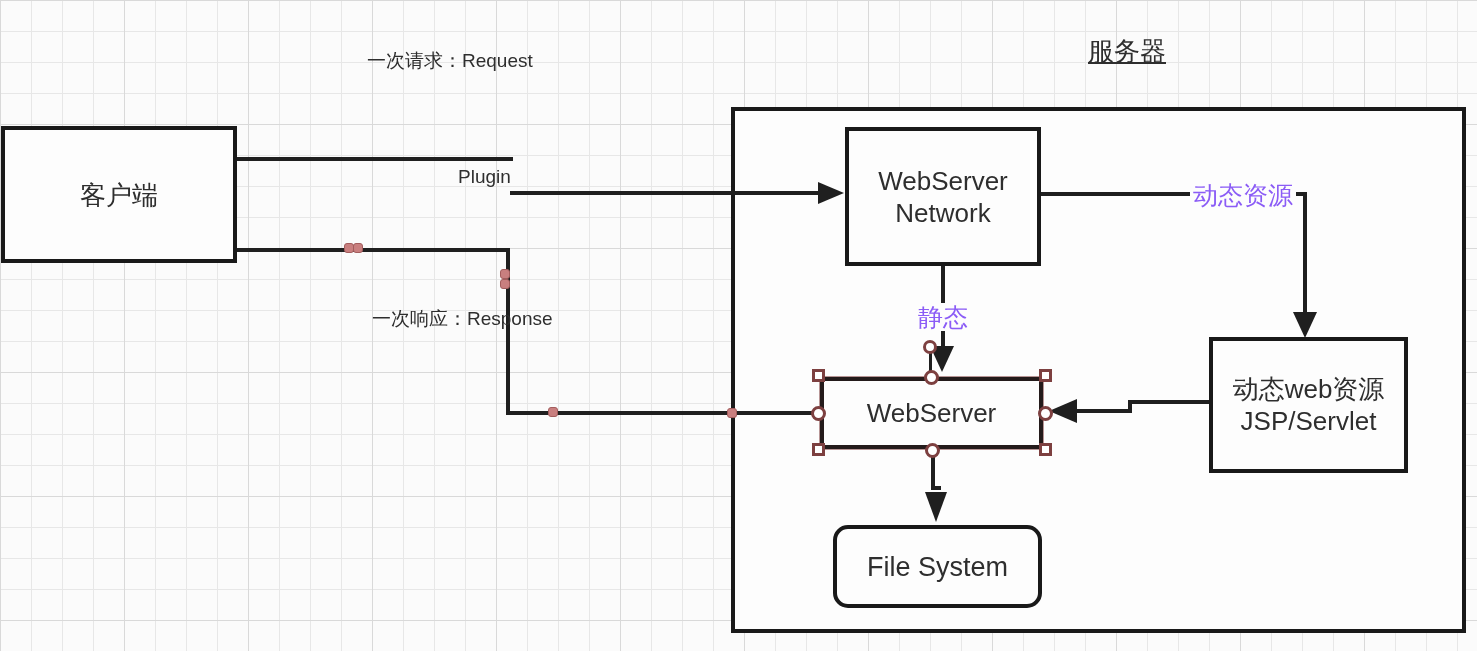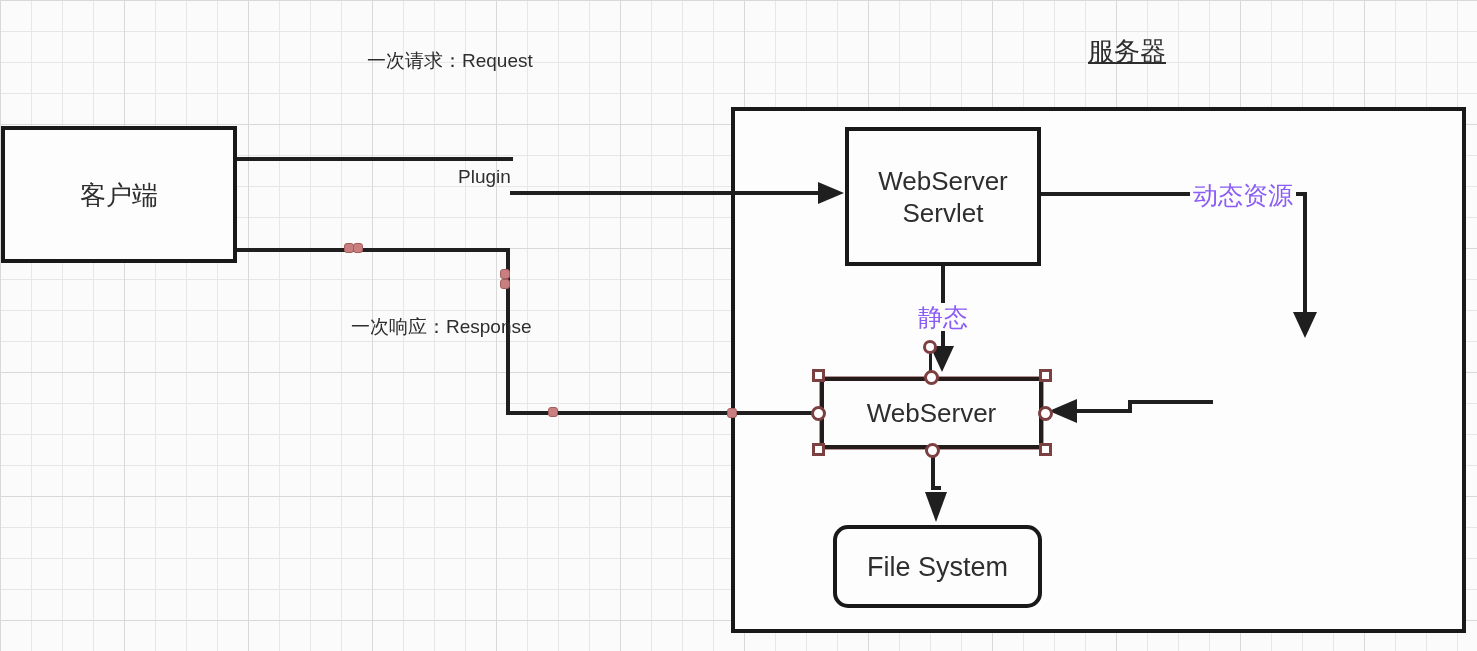--- a/index.html
+++ b/index.html
@@ -56,21 +56,21 @@
     <div class="vline" style="left:506px;top:248px;width:4px;height:167px;"></div>
     <div class="hline" style="left:225px;top:248px;width:283px;height:4px;"></div>
     <div class="arr left" style="left:198px;top:239px;"></div>
     <div class="wp" style="left:344px;top:243px;"></div>
     <div class="wp" style="left:353px;top:243px;"></div>
     <div class="wp" style="left:500px;top:269px;"></div>
     <div class="wp" style="left:500px;top:279px;"></div>
     <div class="wp" style="left:548px;top:407px;"></div>
     <div class="wp" style="left:727px;top:408px;"></div>
   </div>
-  <div class="free-label" style="left:351px;top:304px;margin-top:8px;">一次响应：Response</div>
+  <div class="free-label" style="left:372px;top:304px;">一次响应：Response</div>
 
   <div>
     <div class="hline" style="left:1041px;top:192px;width:266px;height:4px;"></div>
     <div class="vline" style="left:1303px;top:192px;width:4px;height:122px;"></div>
     <div class="arr down" style="left:1293px;top:312px;"></div>
   </div>
   <div class="edge-label" style="left:1190px;top:181px;">动态资源</div>
 
   <div>
     <div class="vline" style="left:941px;top:266px;width:4px;height:84px;"></div>
@@ -92,23 +92,27 @@
     <div class="hline" style="left:931px;top:486px;width:10px;height:4px;"></div>
     <div class="arr down-sm" style="left:925px;top:492px;"></div>
   </div>
 
   <div class="node" style="left:1px;top:126px;width:236px;height:137px;">
     <span>客户端</span>
   </div>
 
   <div class="node" style="left:845px;top:127px;width:196px;height:139px;">
     <span>WebServer</span>
-    <span>Servlet</span>
+    <span>Network</span>
   </div>
 
+  <div class="node" style="left:1209px;top:337px;width:199px;height:136px;">
+    <span>动态web资源</span>
+    <span>JSP/Servlet</span>
+  </div>
 
   <div class="node selected" style="left:820px;top:377px;width:223px;height:72px;">
     <span>WebServer</span>
   </div>
 
   <div class="node" style="left:833px;top:525px;width:209px;height:83px;font-size:27px;border-radius:15px;">
     <span>File System</span>
   </div>
 
   <div>

